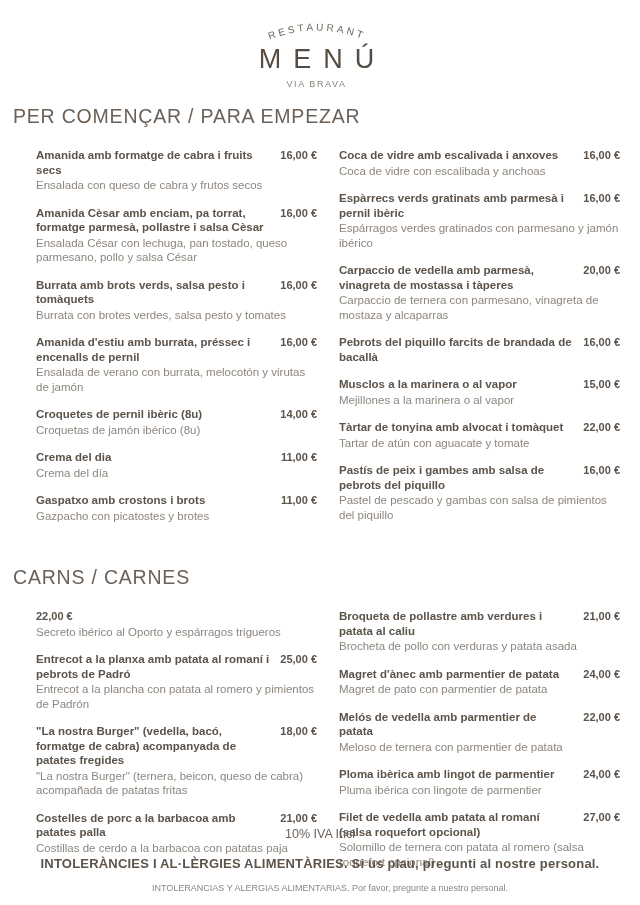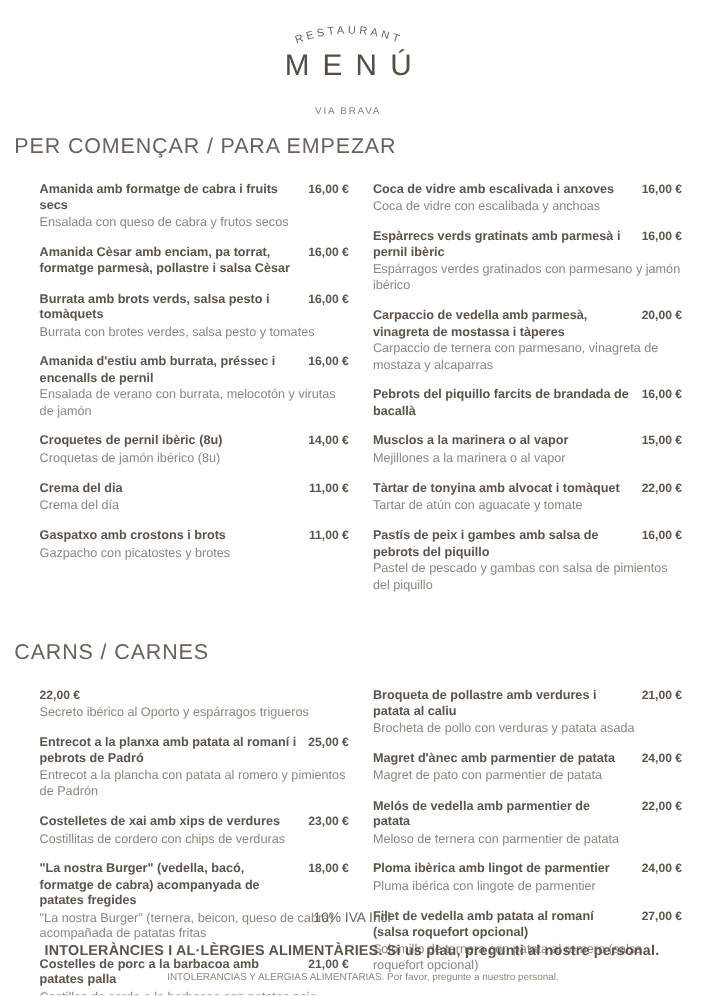--- a/index.html
+++ b/index.html
@@ -33,21 +33,21 @@
     color: #564c43;
     letter-spacing: 12px;
     padding-left: 12px; 
     margin-top: -4px;
     font-weight: 400;
   }
   .brand-subtitle {
     font-size: 9px;
     letter-spacing: 1.6px;
     color: #8a827a;
-    margin-top: 21px;
+    margin-top: 4px;
   }
   
   .menu-section { margin-top: 16px; }
   .menu-section + .menu-section { margin-top: 30px; }
   .section-title {
     font-size: 19.5px;
     font-weight: 400;
     letter-spacing: 0.8px;
     color: #6b6159;
     margin: 0 0 20px 0;
@@ -138,20 +138,21 @@
                 <div class="item-name">Amanida amb formatge de cabra i fruits secs</div>
                 <div class="item-price">16,00 €</div>
               </div>
               <div class="item-desc">Ensalada con queso de cabra y frutos secos</div>
             </div>
             <div class="item">
               <div class="item-row">
                 <div class="item-name">Amanida Cèsar amb enciam, pa torrat, formatge parmesà, pollastre i salsa Cèsar</div>
                 <div class="item-price">16,00 €</div>
               </div>
+              <div class="item-desc">Ensalada César con lechuga, pan tostado, queso parmesano, pollo y salsa César</div>
             </div>
             <div class="item">
               <div class="item-row">
                 <div class="item-name">Burrata amb brots verds, salsa pesto i tomàquets</div>
                 <div class="item-price">16,00 €</div>
               </div>
               <div class="item-desc">Burrata con brotes verdes, salsa pesto y tomates</div>
             </div>
             <div class="item">
               <div class="item-row">
@@ -246,27 +247,20 @@
             </div>
             <div class="item">
               <div class="item-row">
                 <div class="item-name">Entrecot a la planxa amb patata al romaní i pebrots de Padró</div>
                 <div class="item-price">25,00 €</div>
               </div>
               <div class="item-desc">Entrecot a la plancha con patata al romero y pimientos de Padrón</div>
             </div>
             <div class="item">
               <div class="item-row">
-                <div class="item-name">Costelletes de xai amb xips de verdures</div>
-                <div class="item-price">23,00 €</div>
-              </div>
-              <div class="item-desc">Costillitas de cordero con chips de verduras</div>
-            </div>
-            <div class="item">
-              <div class="item-row">
                 <div class="item-name">"La nostra Burger" (vedella, bacó, formatge de cabra) acompanyada de patates fregides</div>
                 <div class="item-price">18,00 €</div>
               </div>
               <div class="item-desc">"La nostra Burger" (ternera, beicon, queso de cabra) acompañada de patatas fritas</div>
             </div>
             <div class="item">
               <div class="item-row">
                 <div class="item-name">Costelles de porc a la barbacoa amb patates palla</div>
                 <div class="item-price">21,00 €</div>
               </div>

